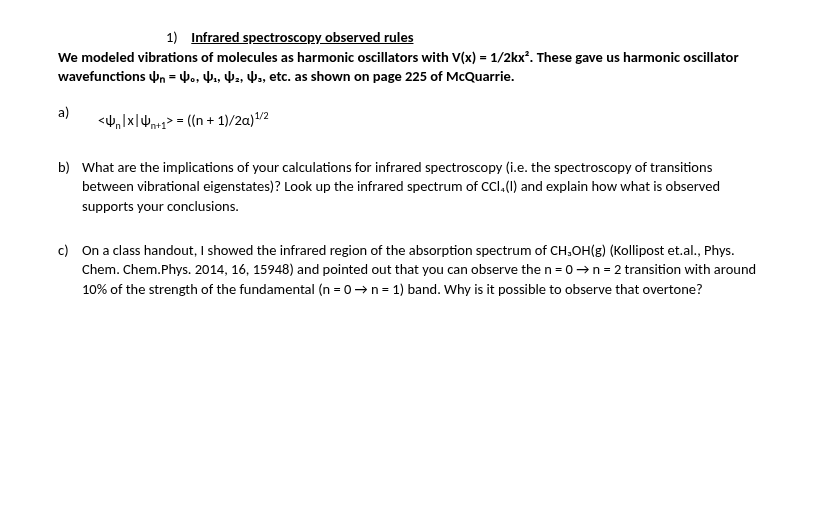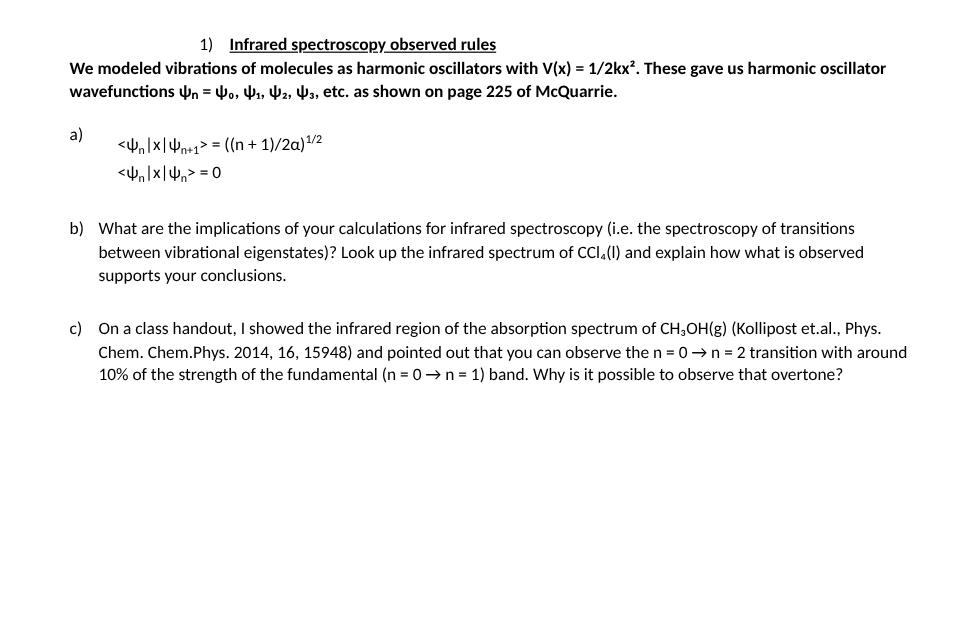--- a/index.html
+++ b/index.html
@@ -40,23 +40,20 @@
 
 <p class="intro">We modeled vibrations of molecules as harmonic oscillators with V(x) = 1/2kx². These gave us harmonic oscillator wavefunctions ψₙ = ψ₀, ψ₁, ψ₂, ψ₃,  etc. as shown on page 225 of McQuarrie.</p>
 
 <div class="sub">
   <div class="sub-letter">a)</div>
   <div class="sub-body">
     <div class="eqblock">
       <div class="eqline">
         <span>&lt;ψ</span><span class="sub-script">n</span><span>|x|ψ</span><span class="sub-script">n+1</span><span>&gt; = ((n + 1)/2α)</span><span class="sup-script">1/2</span>
       </div>
-      <div class="eqline">
-        <span>&lt;ψ</span><span class="sub-script">n</span><span>|x|ψ</span><span class="sub-script">n</span><span>&gt; =  0</span>
-      </div>
     </div>
   </div>
 </div>
 
 <div class="sub">
   <div class="sub-letter">b)</div>
   <div class="sub-body">
     <p>What are the implications of your calculations for infrared spectroscopy (i.e. the spectroscopy of transitions between vibrational eigenstates)? Look up the infrared spectrum of CCl₄(l) and explain how what is observed supports your conclusions.</p>
   </div>
 </div>

